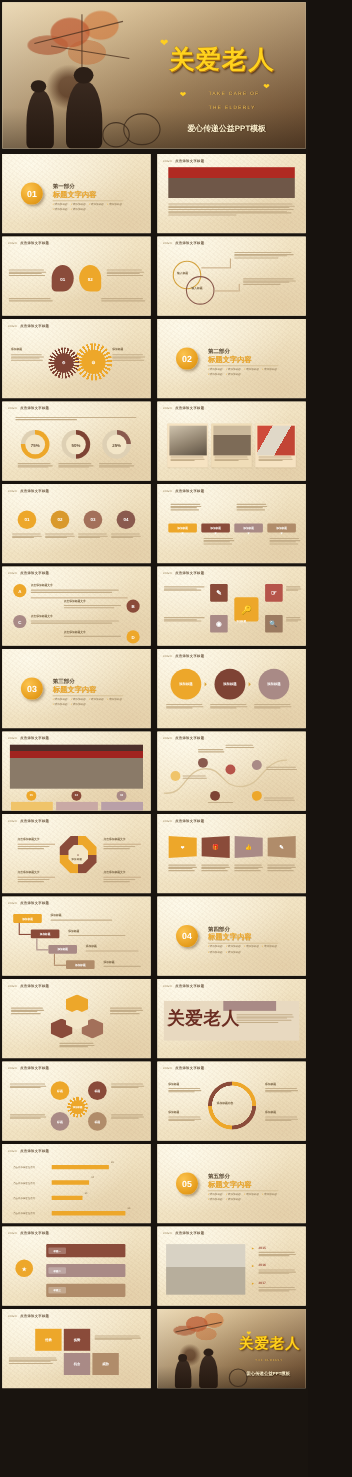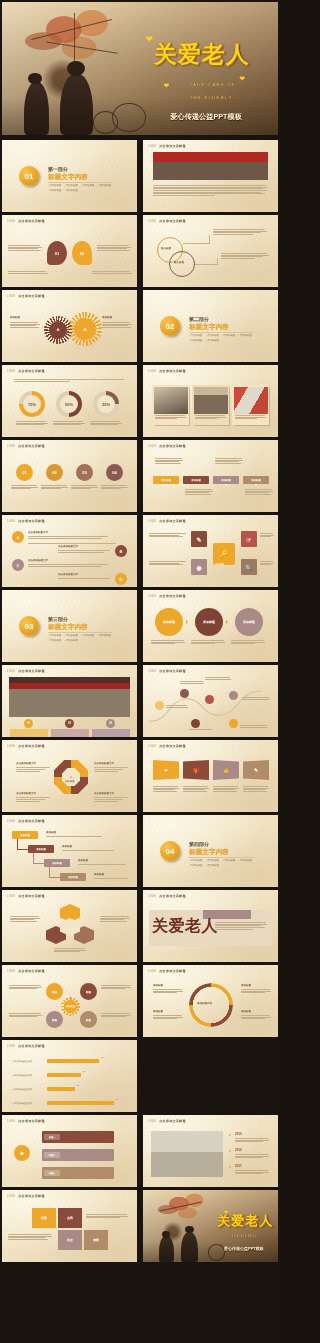--- a/index.html
+++ b/index.html
@@ -896,20 +896,36 @@
     <div class="bar" style="left:45px; top:33px; width:34px; height:4px;"></div>
     <div class="barlbl" style="left:81px; top:30px; font-size:2.2px;">90</div>
     <div class="barlbl" style="left:10px; top:48px; font-size:2.2px;">点击添加描述性说明</div>
     <div class="bar" style="left:45px; top:47px; width:28px; height:4px;"></div>
     <div class="barlbl" style="left:75px; top:44px; font-size:2.2px;">60</div>
     <div class="barlbl" style="left:10px; top:62px; font-size:2.2px;">点击添加描述性说明</div>
     <div class="bar" style="left:45px; top:61px; width:67px; height:4px;"></div>
     <div class="barlbl" style="left:114px; top:58px; font-size:2.2px;">95</div>
   </div>
 
+  <div class="slide half" style="left:143px; top:1040px; height:72px;">
+    <div class="paper"></div>
+      <div class="grain"></div>
+    <div class="sec-num" style="left:17px; top:26px; width:20px; height:20px; font-size:8px;">05</div>
+    <div class="sec-t1" style="left:46px; top:26px; font-size:5px;">第五部分</div>
+    <div class="sec-t2" style="left:46px; top:33px; font-size:6.6px;">标题文字内容</div>
+    <div class="sec-line" style="left:46px; top:42px; width:64px;"></div>
+    <div class="bullets" style="left:46px; top:44px;">
+      <span>请添加标题</span>
+      <span>请添加标题</span>
+      <span>请添加标题</span>
+      <span>请添加标题</span>
+      <span>请添加标题</span>
+      <span>请添加标题</span>
+    </div>
+  </div>
 
   <div class="slide half" style="left:2px; top:1115px; height:72px;">
     <div class="paper"></div>
       <div class="grain"></div>
     <div class="hdr">
       <span class="logo">LOGO</span>
       <span class="htxt">点击添加文字标题</span>
     </div>
     <div class="circ" style="left:12px; top:30px; width:16px; height:16px; background:#eda72a; font-size:5px;">★</div>
     <div style="position:absolute;left:40px;top:16px;width:72px;height:12px;background:#8a4b3a;border-radius:1px;"></div>

